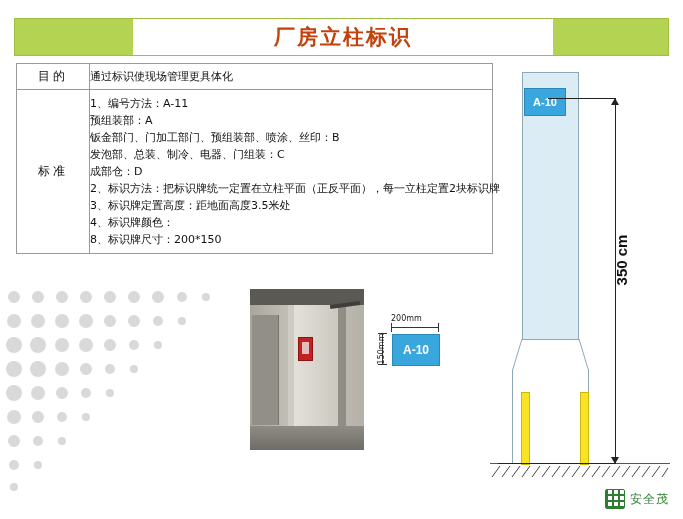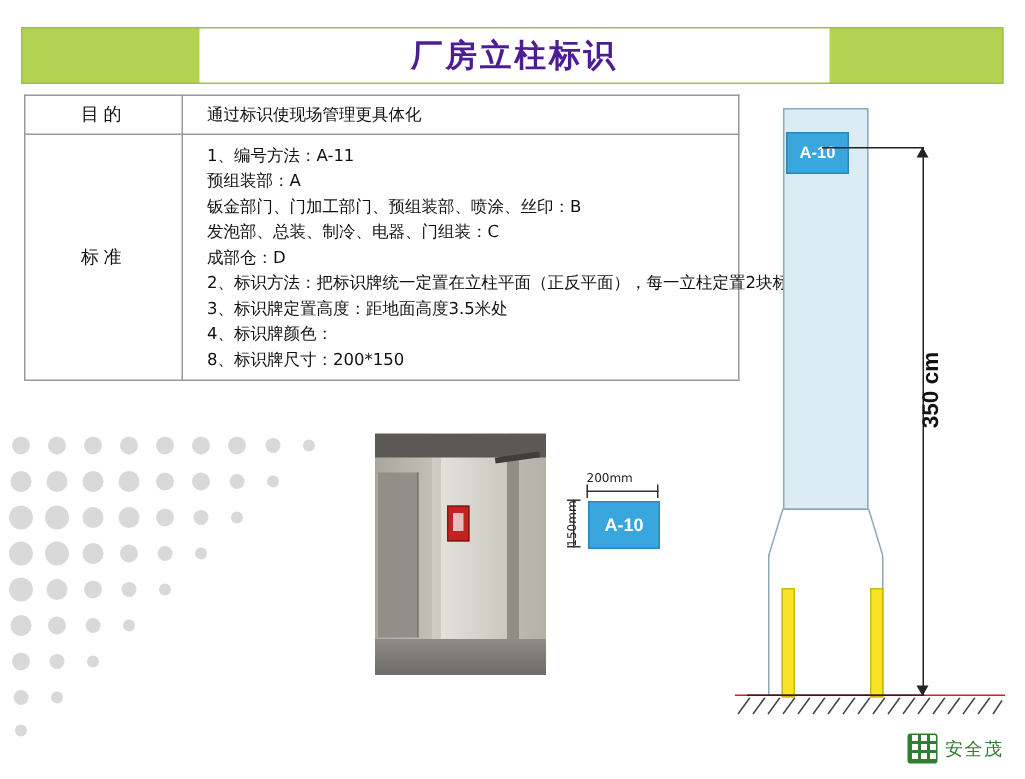--- a/index.html
+++ b/index.html
@@ -41,40 +41,40 @@
     height: 36px;
     background: #ffffff;
     display: flex;
     align-items: center;
     justify-content: center;
   }
   .title-text {
     font-family: "DejaVu Sans", "Liberation Sans", sans-serif;
     font-size: 21px;
     font-weight: bold;
-    color: #4c1d95;
+    color: #c2410c;
     letter-spacing: 2px;
   }
 
   
   .spec-table {
     position: absolute;
     left: 16px;
     top: 63px;
     width: 477px;
     border-collapse: collapse;
     table-layout: fixed;
     background: #ffffff;
   }
   .spec-table td {
     border: 1px solid #9a9a9a;
     font-family: "DejaVu Sans", "Liberation Sans", sans-serif;
     font-size: 11px;
     color: #111111;
-    padding: 3px 16px;
+    padding: 3px 0;
     vertical-align: middle;
     line-height: 1.55;
   }
   .spec-table td.label {
     width: 72px;
     text-align: center;
     font-size: 12px;
     letter-spacing: 3px;
   }
   .spec-table td.value {

